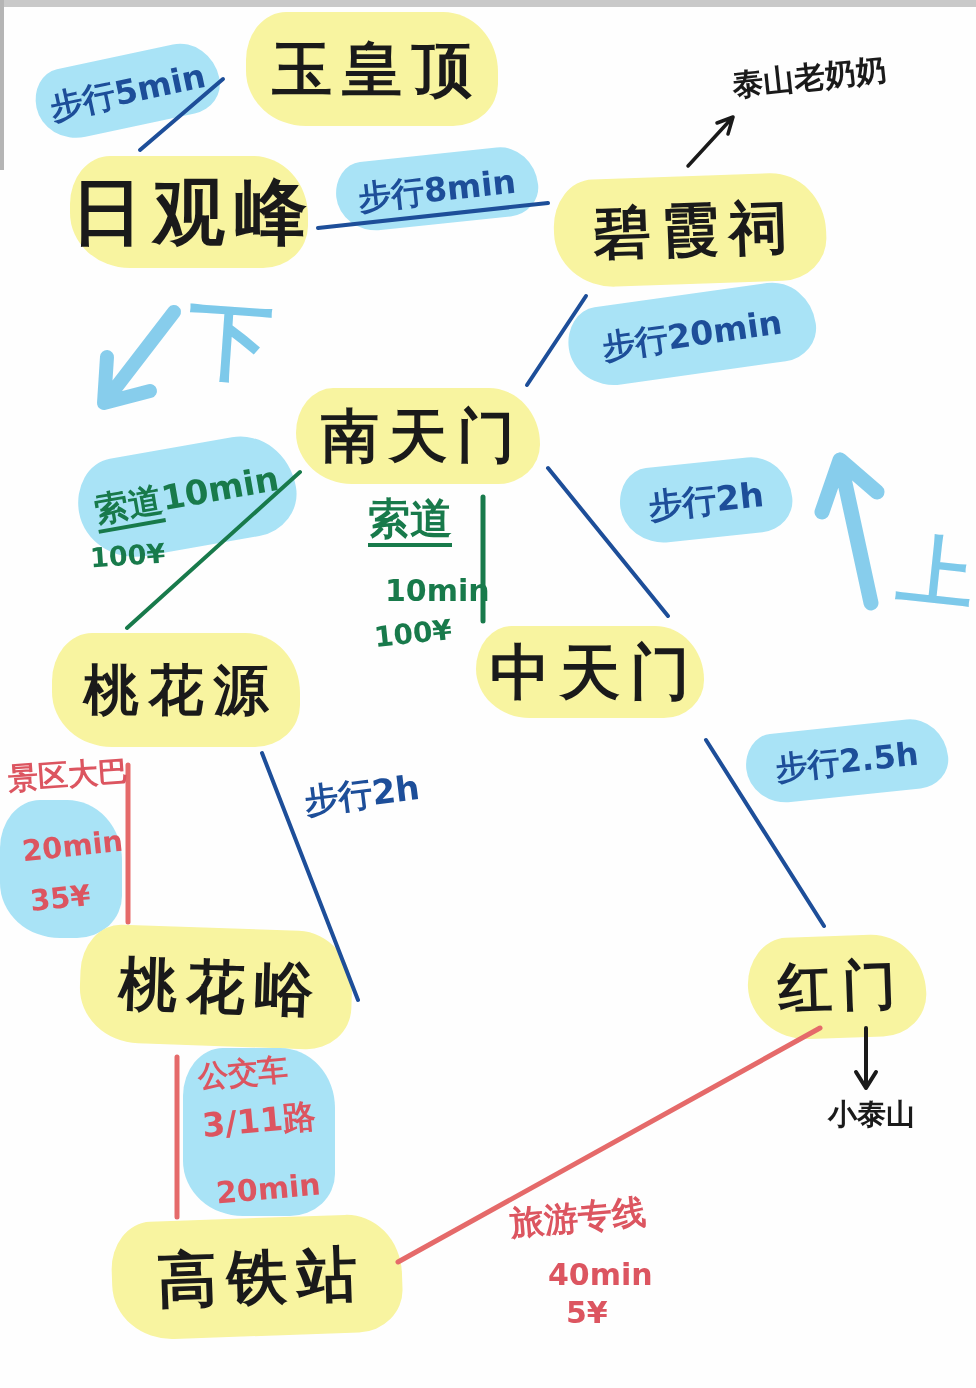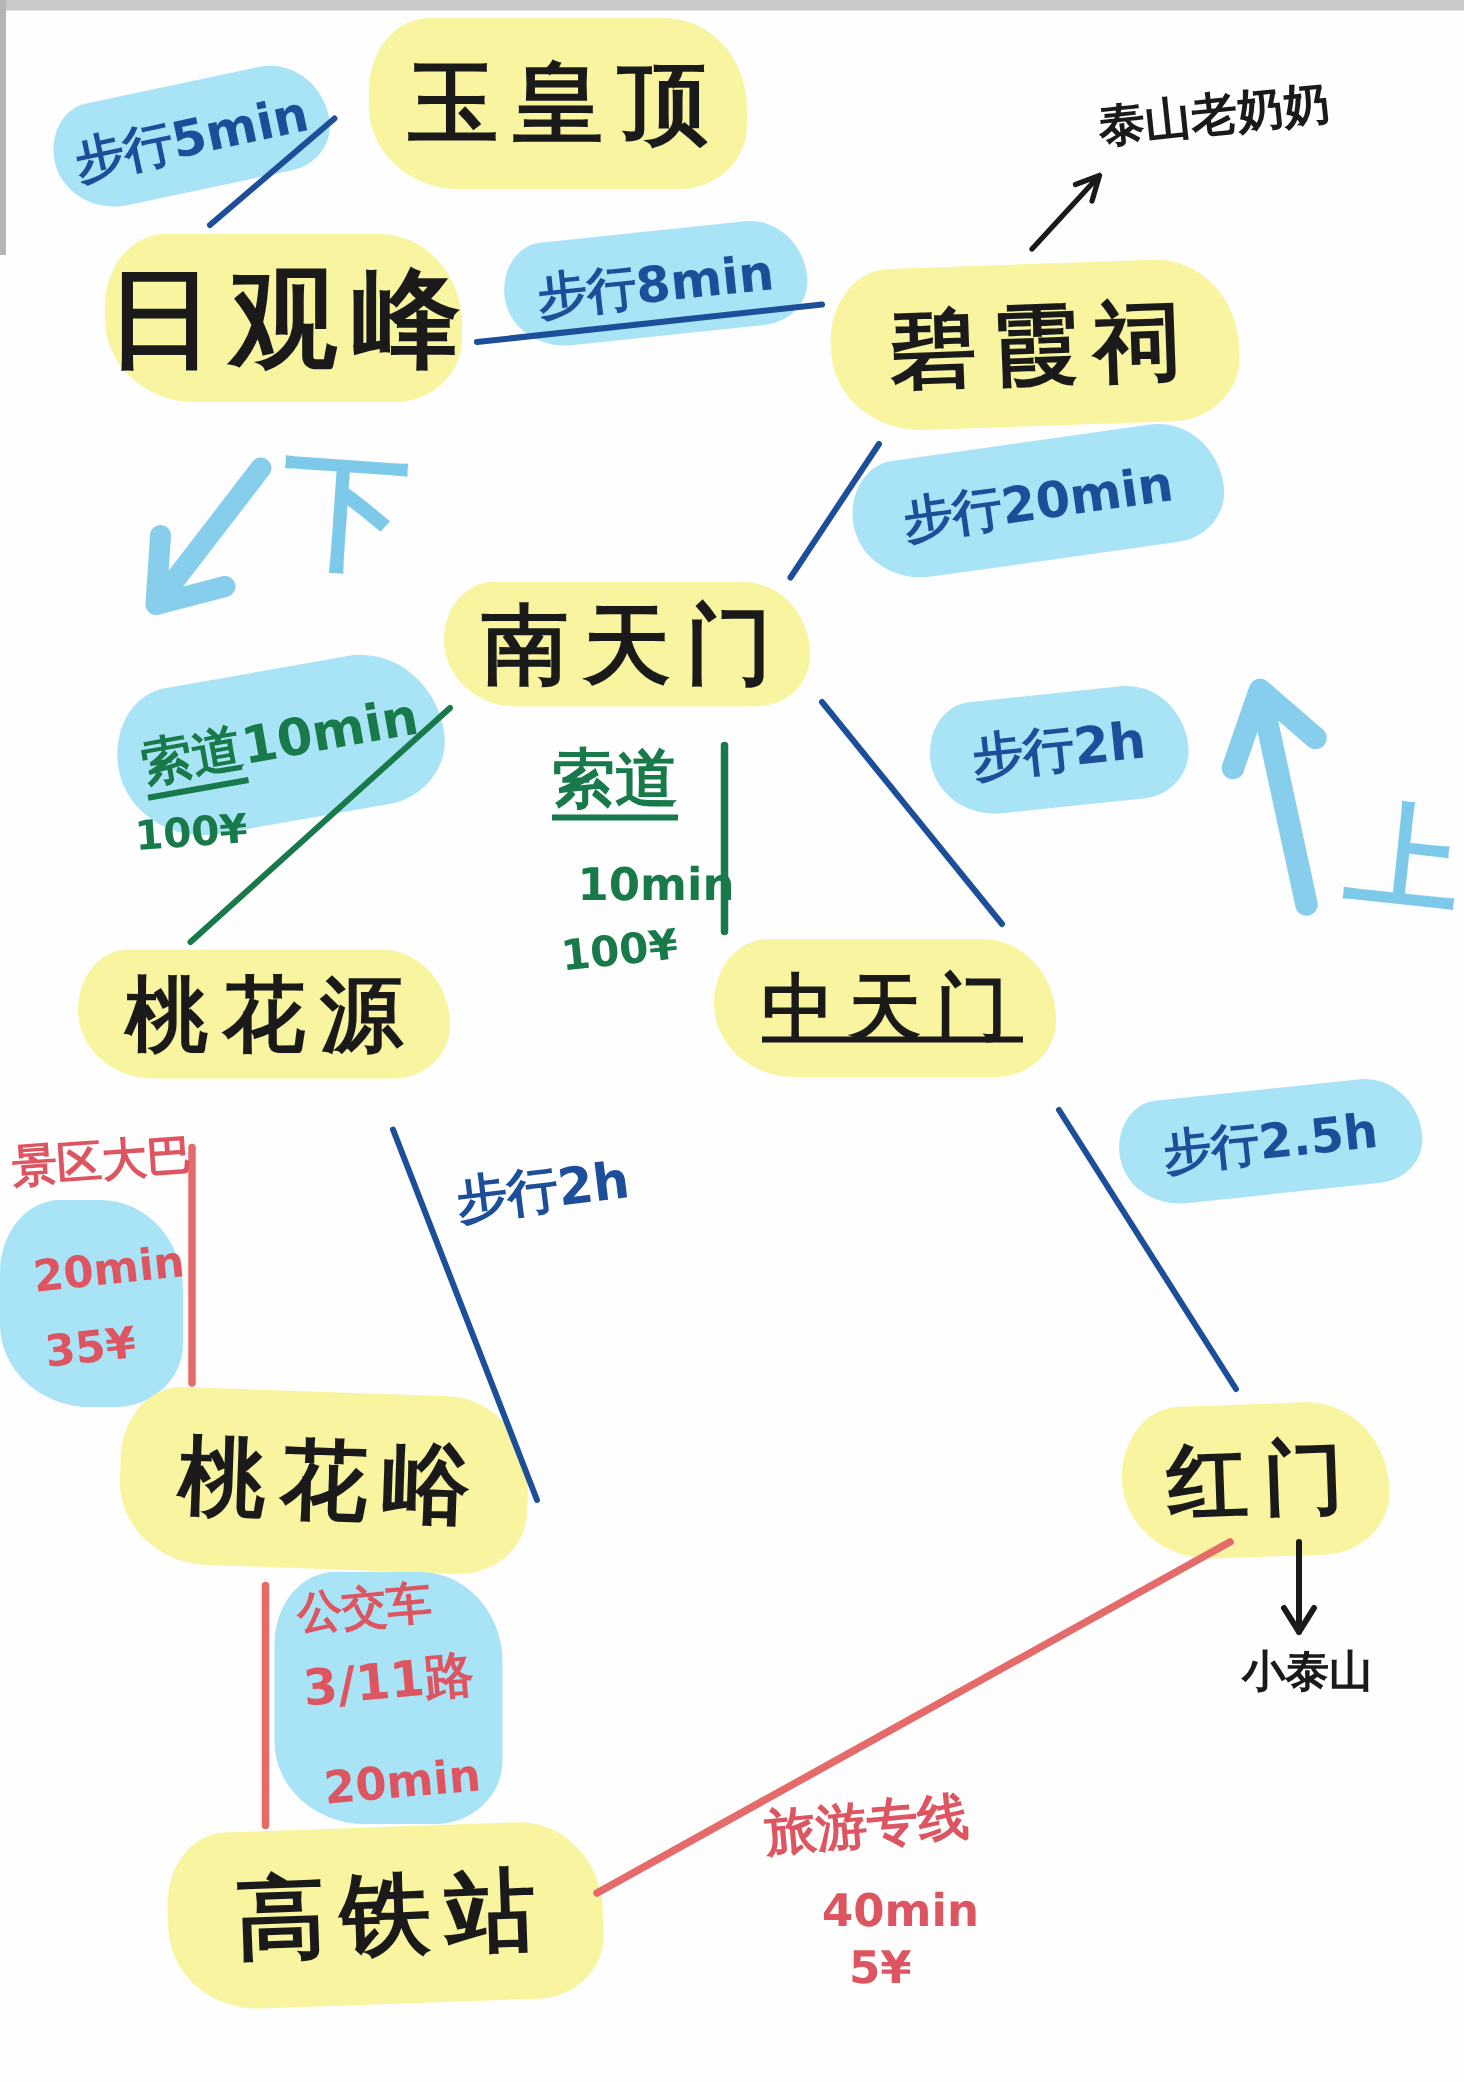--- a/index.html
+++ b/index.html
@@ -54,38 +54,38 @@
   </div>
 
   <div class="cloud hl-yellow" style="left:554px;top:176px;width:272px;height:108px;transform:rotate(-2deg);">
     <span class="node-text" style="font-size:58px;">碧霞祠</span>
   </div>
 
   <div class="cloud hl-blue" style="left:568px;top:294px;width:248px;height:80px;transform:rotate(-8deg);">
     <span class="blue-text" style="font-size:33px;">步行20min</span>
   </div>
 
-  <div class="cloud hl-yellow" style="left:296px;top:388px;width:244px;height:83px;">
+  <div class="cloud hl-yellow" style="left:296px;top:388px;width:244px;height:96px;">
     <span class="node-text" style="font-size:58px;">南天门</span>
   </div>
 
   <div class="cloud hl-blue" style="left:78px;top:446px;width:218px;height:102px;transform:rotate(-10deg);">
     <span class="green-text" style="font-size:34px;"><span class="underline-green">索道</span><span>10min</span></span>
   </div>
 
   <div class="cloud hl-blue" style="left:620px;top:462px;width:172px;height:76px;transform:rotate(-6deg);">
     <span class="blue-text" style="font-size:34px;">步行2h</span>
   </div>
 
-  <div class="cloud hl-yellow" style="left:52px;top:633px;width:248px;height:86px;">
+  <div class="cloud hl-yellow" style="left:52px;top:633px;width:248px;height:114px;">
     <span class="node-text" style="font-size:55px;">桃花源</span>
   </div>
 
   <div class="cloud hl-yellow" style="left:476px;top:626px;width:228px;height:92px;">
-    <span class="node-text" style="font-size:48px;text-decoration:underline;">中天门</span>
+    <span class="node-text" style="font-size:60px;">中天门</span>
   </div>
 
   <div class="cloud hl-blue" style="left:0px;top:800px;width:122px;height:138px;"></div>
 
   <div class="cloud hl-blue" style="left:746px;top:726px;width:202px;height:70px;transform:rotate(-6deg);">
     <span class="blue-text" style="font-size:32px;">步行2.5h</span>
   </div>
 
   <div class="cloud hl-yellow" style="left:80px;top:928px;width:272px;height:118px;transform:rotate(2deg);">
     <span class="node-text" style="font-size:58px;">桃花峪</span>

